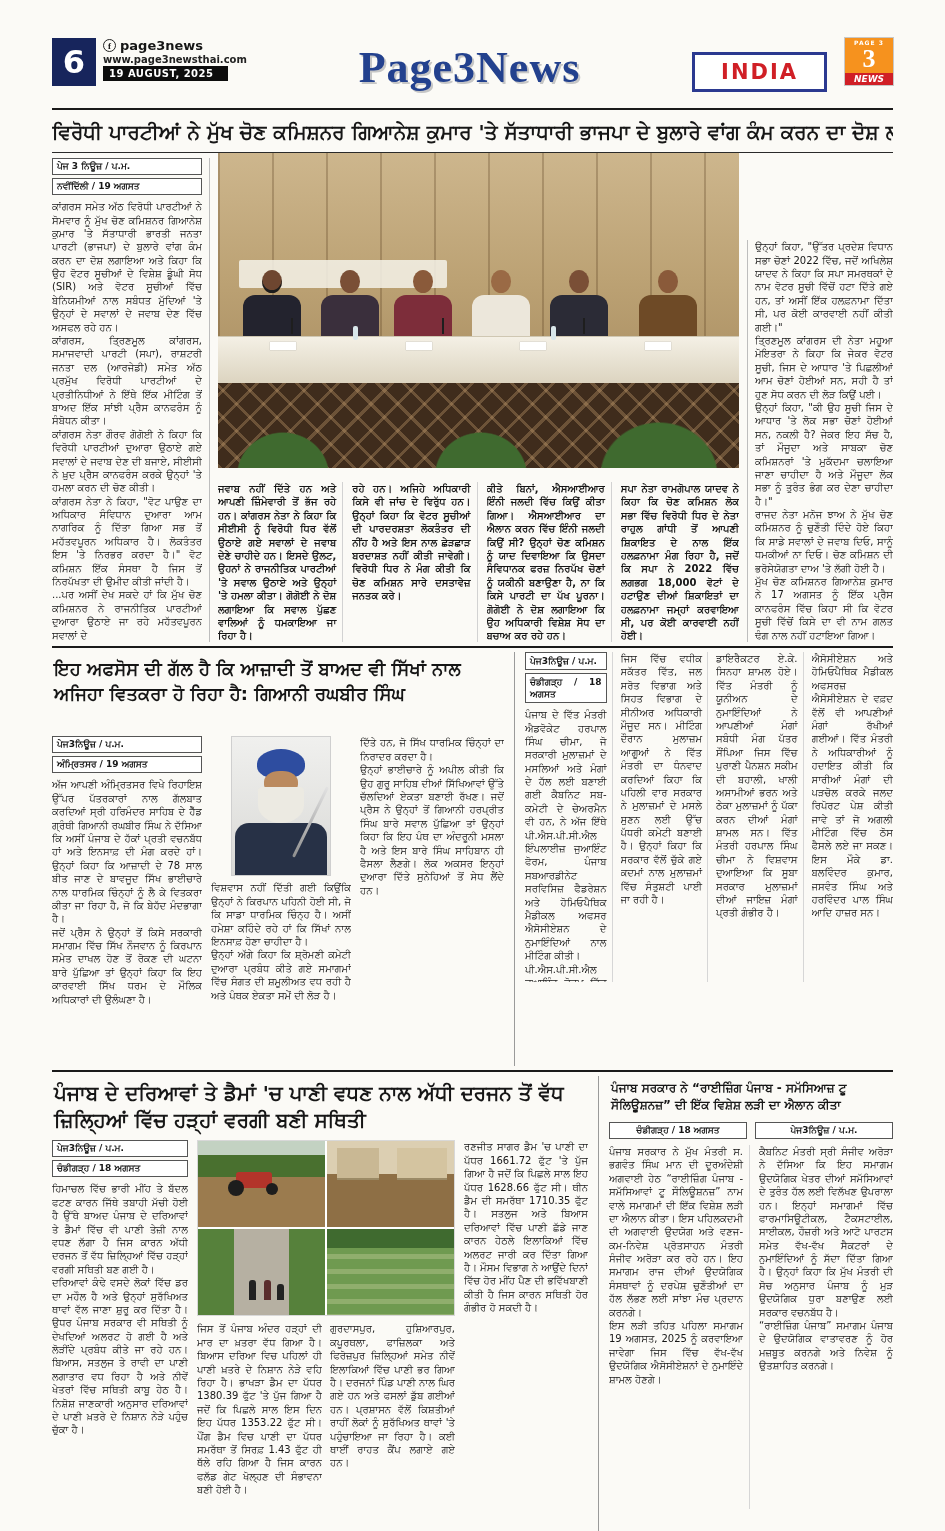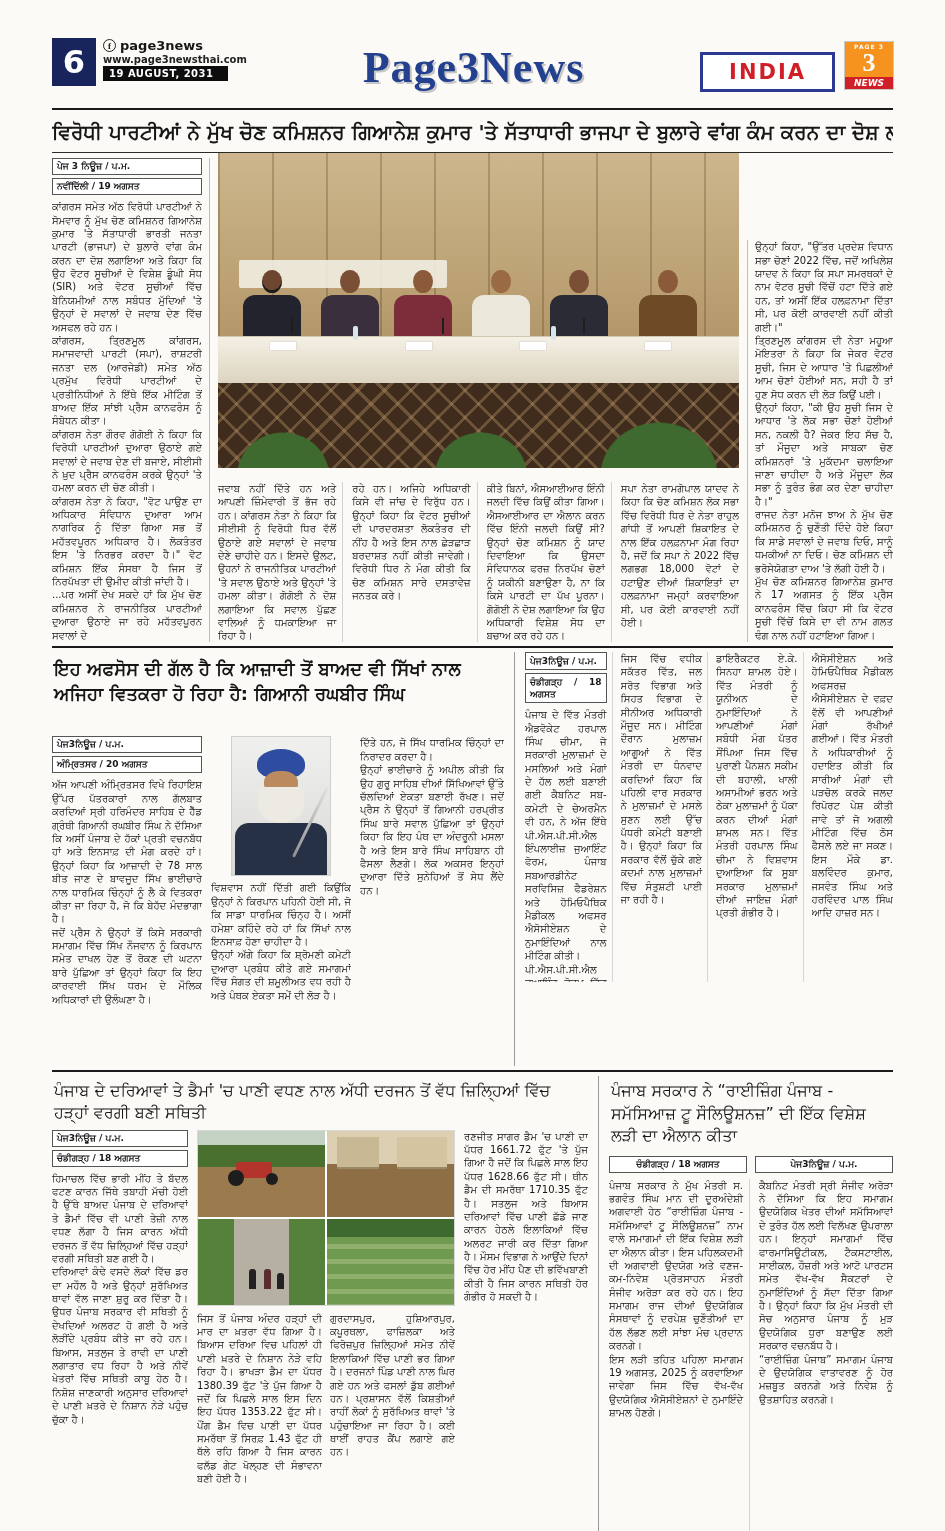--- a/index.html
+++ b/index.html
@@ -10,47 +10,47 @@
   
   header { display:flex; align-items:flex-start; justify-content:space-between; height:66px; }
   .hdr-left { display:flex; gap:7px; }
   .pagenum-box { width:44px; height:48px; background:#17255c; color:#fff; font-size:32px; font-weight:bold; display:flex; align-items:center; justify-content:center; }
   .hdr-info { display:flex; flex-direction:column; gap:1px; }
   .social-row { display:flex; align-items:center; gap:4px; font-weight:bold; font-size:13px; }
   .fb { width:13px; height:13px; border:1px solid #222; border-radius:50%; font-size:9px; display:inline-flex; align-items:center; justify-content:center; font-family:"Liberation Serif",serif; }
   .website { font-size:10px; font-weight:bold; color:#222; }
   .datebar { background:#0d0d0d; color:#fff; font-size:10px; font-weight:bold; padding:2px 14px 2px 6px; letter-spacing:.5px; width:max-content; }
   .masthead { font-family:"Liberation Serif","DejaVu Serif",serif; font-weight:bold; font-size:44px; color:#23418e; letter-spacing:1px; text-shadow:2px 2px 0 #c6c6c6; line-height:1.1; margin-top:6px; }
-  .hdr-right { display:flex; align-items:center; gap:10px; }
+  .hdr-right { display:flex; align-items:flex-start; gap:18px; }
   .india-box { border:3px solid #2b3990; color:#d01f26; font-weight:bold; font-size:21px; letter-spacing:2px; padding:5px 26px; background:#fff; margin-top:14px; }
   .p3logo { width:48px; box-shadow:0 0 0 1px #c8c8c8; }
   .p3logo-top { background:#f6921e; color:#fff; text-align:center; padding:2px 0 1px; display:flex; flex-direction:column; line-height:1; }
   .p3small { font-size:6px; font-weight:bold; letter-spacing:1px; }
   .p3big { font-size:26px; font-weight:bold; font-family:"Liberation Serif",serif; }
   .p3logo-news { background:#d01f26; color:#fff; font-size:9px; font-weight:bold; font-style:italic; text-align:center; padding:1px 0; }
 
   .hrule { border-top:2px solid #1a1a1a; margin:4px 0; }
   .hrule-thin { border-top:1px solid #2a2a2a; margin:3px 0; }
   .vrule { width:1px; background:#9a9a9a; }
 
   
   .headline-xl { font-size:20px; font-weight:bold; text-align:center; white-space:nowrap; overflow:hidden; padding:6px 0 5px; letter-spacing:0; }
-  .headline-lg { font-size:16px; font-weight:normal; line-height:1.35; padding:4px 2px 6px; }
+  .headline-lg { font-size:20px; font-weight:bold; line-height:1.35; padding:4px 2px 6px; }
   .headline-md { font-size:18px; font-weight:bold; line-height:1.4; padding:4px 2px 6px; }
-  .headline-sm { font-size:16px; font-weight:normal; line-height:1.4; padding:4px 2px 6px; }
+  .headline-sm { font-size:12px; font-weight:bold; line-height:1.4; padding:4px 2px 6px; }
   .byline { display:flex; flex-direction:column; gap:3px; margin-bottom:5px; }
   .byline-box { border:1px solid #555; font-size:9px; font-weight:bold; padding:2px 4px; background:#fff; }
   .col { font-size:10px; line-height:1.34; text-align:justify; white-space:pre-line; overflow:hidden; }
 
   
   .lead-grid { display:flex; gap:8px; height:486px;align-items:flex-end; }
   .lead-left { width:158px; border-right:1px solid #bdbdbd; padding-right:7px; display:flex; flex-direction:column; }
   .lead-mid { flex:1; display:flex; flex-direction:column; }
   .lead-right { width:146px; border-left:1px solid #bdbdbd; padding-left:7px; }
-  .lead-bottom { display:flex; gap:9px; height:160px; margin-top:14px; }
+  .lead-bottom { display:flex; gap:9px; height:160px; margin-top:14px;font-weight:bold; }
   .lead-bottom .col { flex:1; border-right:1px solid #d2d2d2; padding-right:6px; }
   .lead-bottom .col:last-child { border-right:none; padding-right:0; }
 
   
   .photo-press { position:relative; height:315px; overflow:hidden;
       background:linear-gradient(180deg,#cdb68d 0%,#bca274 40%,#a98e62 75%,#8f744c 100%); }
   .press-panels { position:absolute; inset:0;
       background:repeating-linear-gradient(90deg, rgba(85,58,28,.28) 0 2px, transparent 2px 54px); }
   .press-banner { position:absolute; left:4%; top:34%; width:40%; height:9%; background:rgba(245,242,233,.85); border-radius:2px; }
   .person { position:absolute; top:37%; width:66px; }
@@ -139,21 +139,21 @@
 
   <header>
     <div class="hdr-left">
       <div class="pagenum-box">6</div>
       <div class="hdr-info">
         <div class="social-row">
           <span class="fb">f</span>
           <span>page3news</span>
         </div>
         <div class="website">www.page3newsthai.com</div>
-        <div class="datebar">19 AUGUST, 2031</div>
+        <div class="datebar">19 AUGUST, 2025</div>
       </div>
     </div>
     <div class="masthead">Page3News</div>
     <div class="hdr-right">
       <div class="india-box">INDIA</div>
       <div class="p3logo">
         <div class="p3logo-top">
           <span class="p3small">PAGE 3</span>
           <span class="p3big">3</span>
         </div>
@@ -245,21 +245,21 @@
   <div class="hrule"></div>
 
   <section class="row2">
 
     <article class="story2">
       <h2 class="headline-md">ਇਹ ਅਫਸੋਸ ਦੀ ਗੱਲ ਹੈ ਕਿ ਆਜ਼ਾਦੀ ਤੋਂ ਬਾਅਦ ਵੀ ਸਿੱਖਾਂ ਨਾਲ ਅਜਿਹਾ ਵਿਤਕਰਾ ਹੋ ਰਿਹਾ ਹੈ: ਗਿਆਨੀ ਰਘਬੀਰ ਸਿੰਘ</h2>
       <div class="s2-grid">
         <div class="s2-c0">
           <div class="byline">
             <div class="byline-box">ਪੇਜ3ਨਿਊਜ਼ / ਪ.ਮ.</div>
-            <div class="byline-box">ਅੰਮ੍ਰਿਤਸਰ / 20 ਅਗਸਤ</div>
+            <div class="byline-box">ਅੰਮ੍ਰਿਤਸਰ / 19 ਅਗਸਤ</div>
           </div>
           <div class="col" style="flex:1">ਅੱਜ ਆਪਣੀ ਅੰਮ੍ਰਿਤਸਰ ਵਿਖੇ ਰਿਹਾਇਸ਼ ਉੱਪਰ ਪੱਤਰਕਾਰਾਂ ਨਾਲ ਗੱਲਬਾਤ ਕਰਦਿਆਂ ਸ੍ਰੀ ਹਰਿਮੰਦਰ ਸਾਹਿਬ ਦੇ ਹੈੱਡ ਗ੍ਰੰਥੀ ਗਿਆਨੀ ਰਘਬੀਰ ਸਿੰਘ ਨੇ ਦੱਸਿਆ ਕਿ ਅਸੀਂ ਪੰਜਾਬ ਦੇ ਹੱਕਾਂ ਪ੍ਰਤੀ ਵਚਨਬੱਧ ਹਾਂ ਅਤੇ ਇਨਸਾਫ਼ ਦੀ ਮੰਗ ਕਰਦੇ ਹਾਂ। ਉਨ੍ਹਾਂ ਕਿਹਾ ਕਿ ਆਜ਼ਾਦੀ ਦੇ 78 ਸਾਲ ਬੀਤ ਜਾਣ ਦੇ ਬਾਵਜੂਦ ਸਿੱਖ ਭਾਈਚਾਰੇ ਨਾਲ ਧਾਰਮਿਕ ਚਿੰਨ੍ਹਾਂ ਨੂੰ ਲੈ ਕੇ ਵਿਤਕਰਾ ਕੀਤਾ ਜਾ ਰਿਹਾ ਹੈ, ਜੋ ਕਿ ਬੇਹੱਦ ਮੰਦਭਾਗਾ ਹੈ।
 ਜਦੋਂ ਪ੍ਰੈਸ ਨੇ ਉਨ੍ਹਾਂ ਤੋਂ ਕਿਸੇ ਸਰਕਾਰੀ ਸਮਾਗਮ ਵਿੱਚ ਸਿੱਖ ਨੌਜਵਾਨ ਨੂੰ ਕਿਰਪਾਨ ਸਮੇਤ ਦਾਖਲ ਹੋਣ ਤੋਂ ਰੋਕਣ ਦੀ ਘਟਨਾ ਬਾਰੇ ਪੁੱਛਿਆ ਤਾਂ ਉਨ੍ਹਾਂ ਕਿਹਾ ਕਿ ਇਹ ਕਾਰਵਾਈ ਸਿੱਖ ਧਰਮ ਦੇ ਮੌਲਿਕ ਅਧਿਕਾਰਾਂ ਦੀ ਉਲੰਘਣਾ ਹੈ।</div>
         </div>
         <div class="s2-c1">
           <div class="photo-priest">
             <div class="turban"></div>
             <div class="pface"></div>
             <div class="beard"></div>
             <div class="robe"></div>

